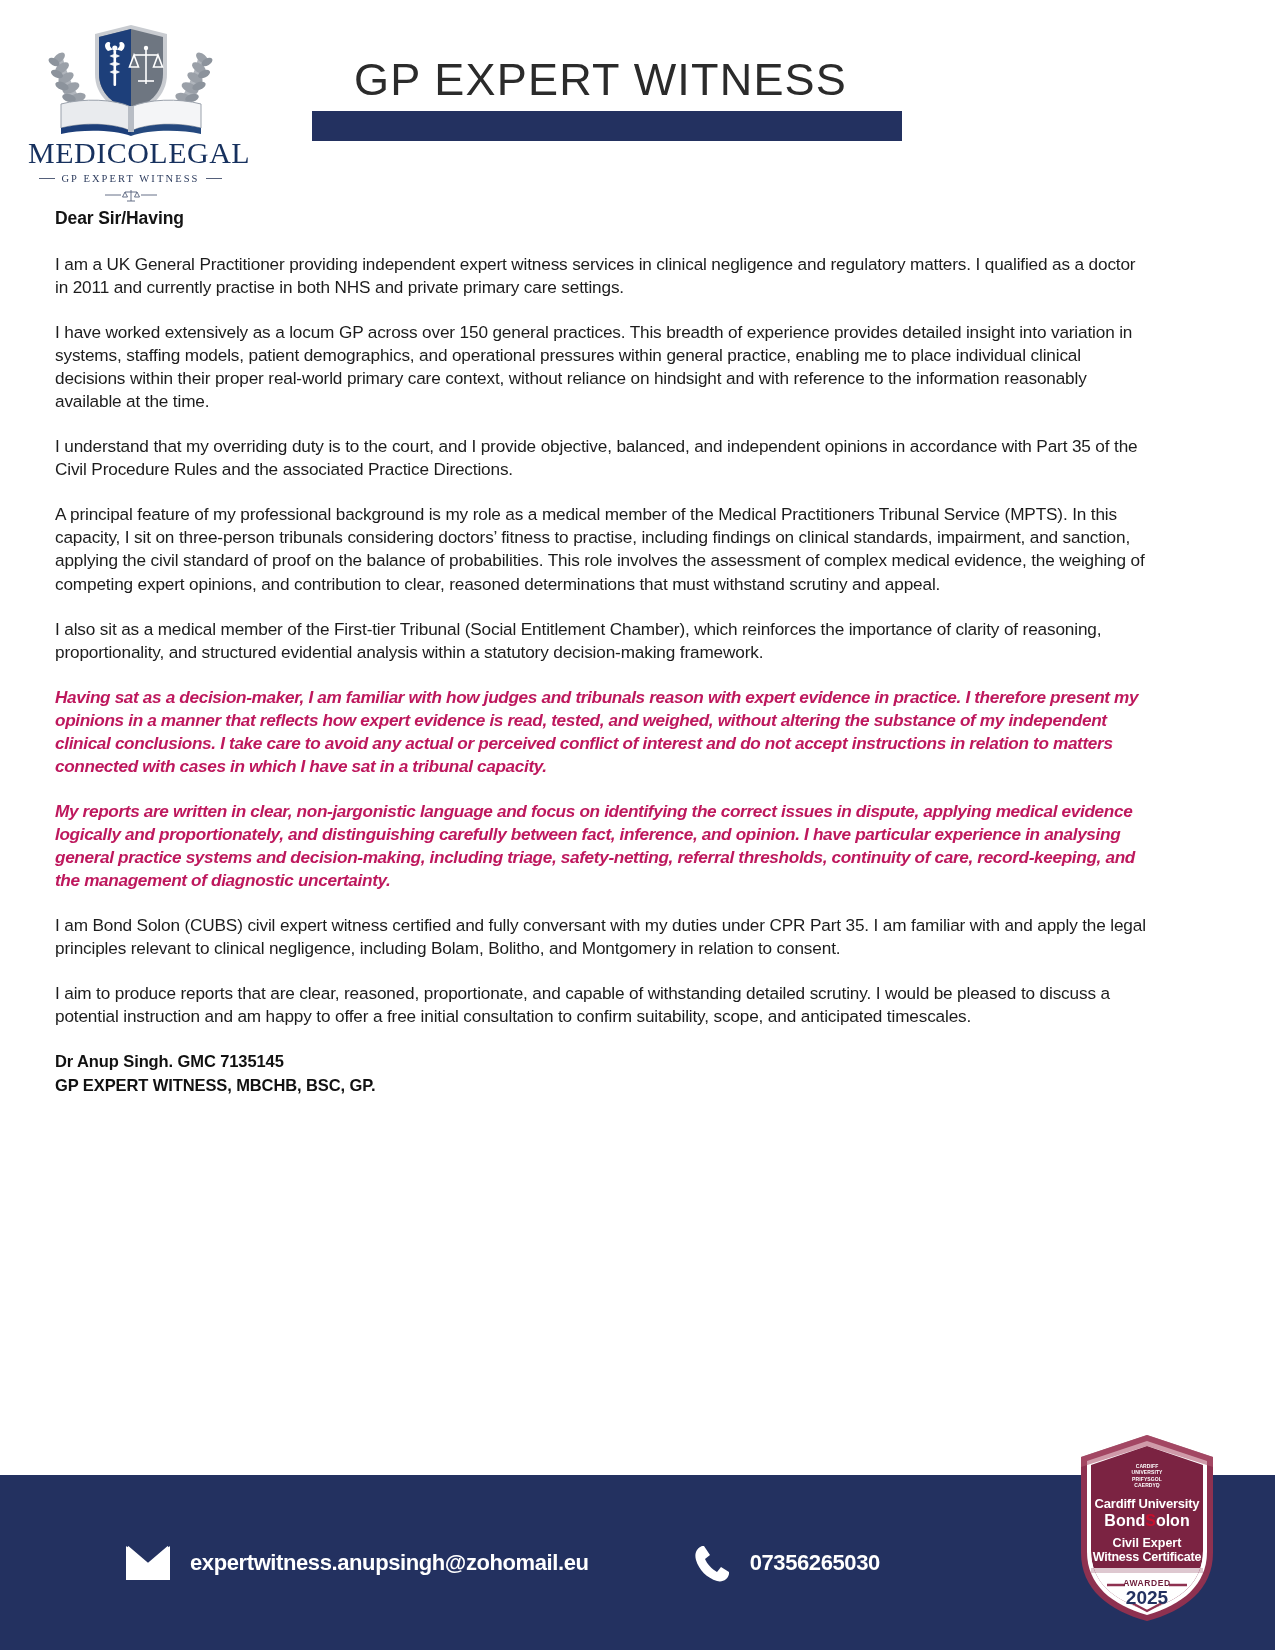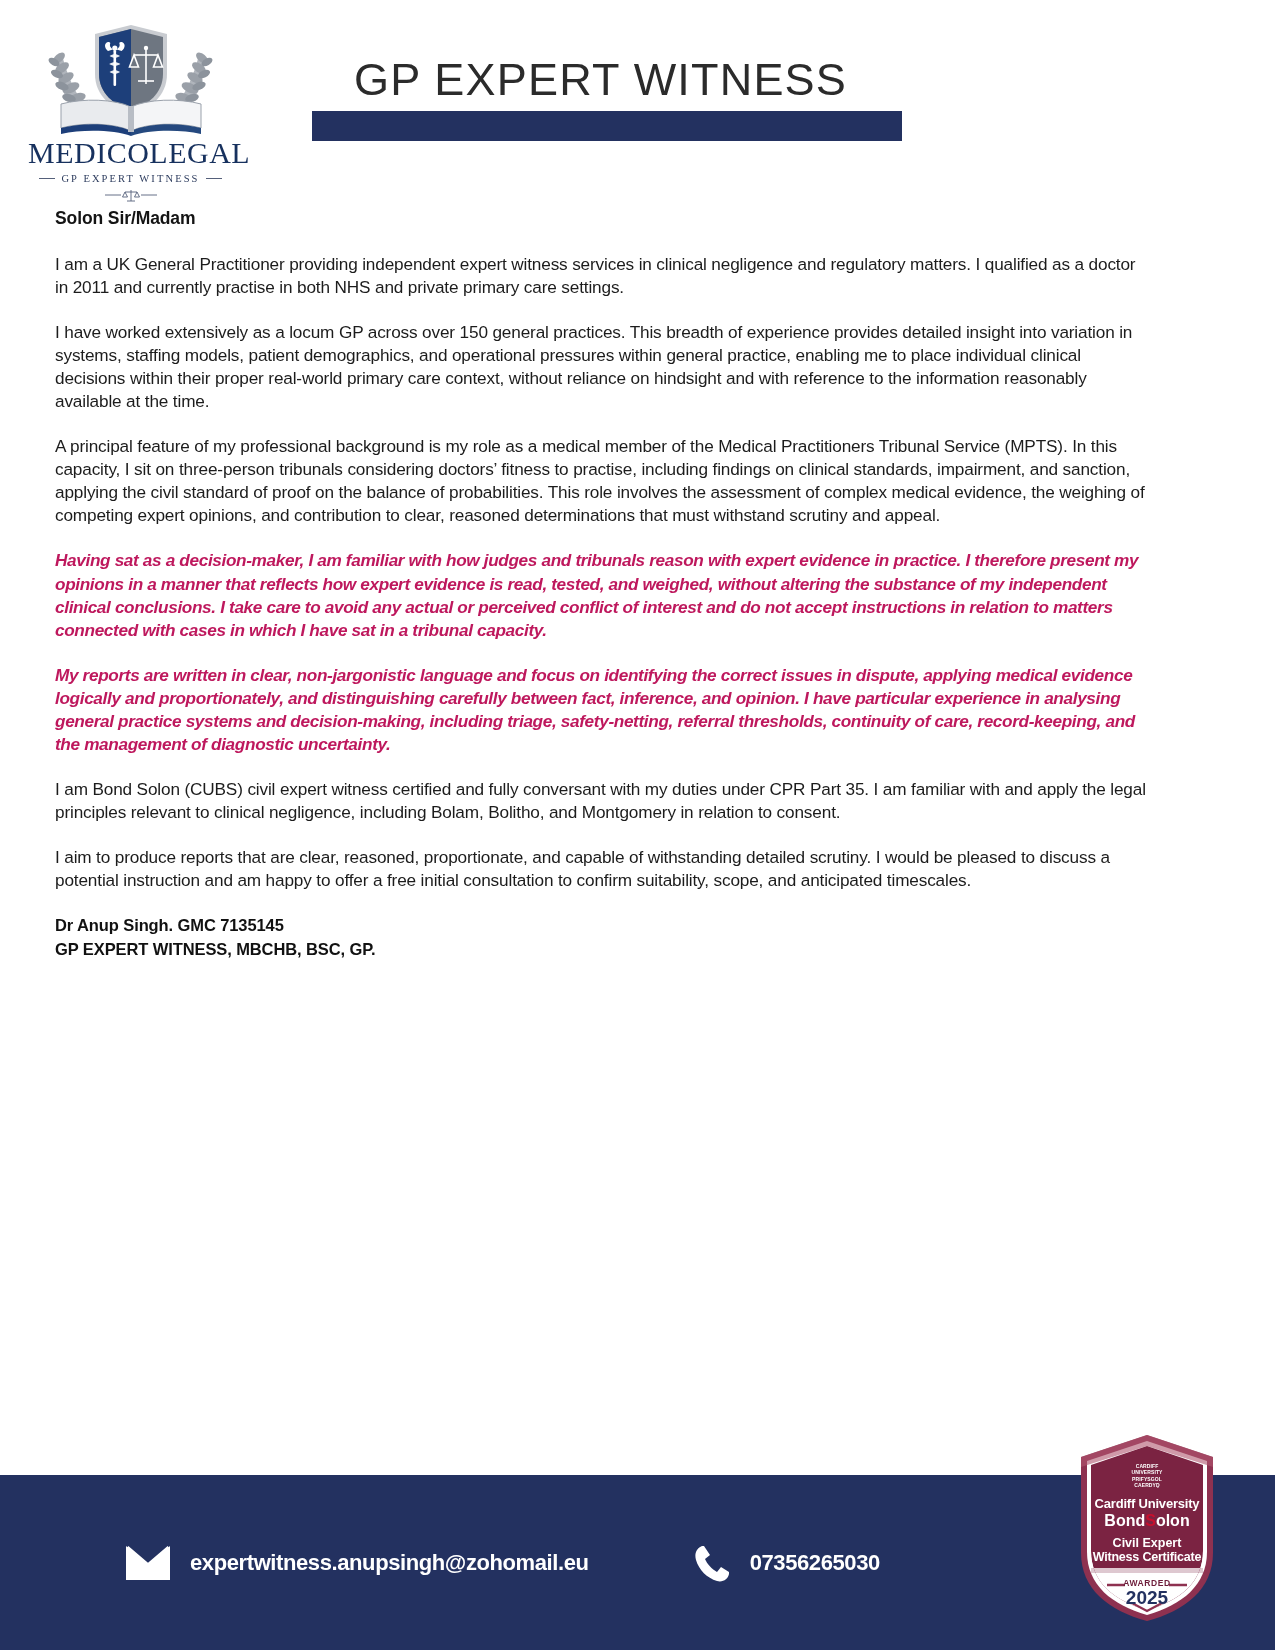--- a/index.html
+++ b/index.html
@@ -341,25 +341,27 @@
     </svg>
   </div>
 
   <div class="title-block">
     <h1 class="doc-title">GP EXPERT WITNESS</h1>
     <div class="title-bar"></div>
   </div>
 </div>
 
 <div class="letter">
-  <div class="salutation">Solon Sir/Madam</div>
+  <div class="salutation">Dear Sir/Having</div>
   <div id="paras">
       <p class="para">I am a UK General Practitioner providing independent expert witness services in clinical negligence and regulatory matters. I qualified as a doctor in 2011 and currently practise in both NHS and private primary care settings.</p>
       <p class="para">I have worked extensively as a locum GP across over 150 general practices. This breadth of experience provides detailed insight into variation in systems, staffing models, patient demographics, and operational pressures within general practice, enabling me to place individual clinical decisions within their proper real-world primary care context, without reliance on hindsight and with reference to the information reasonably available at the time.</p>
+      <p class="para">I understand that my overriding duty is to the court, and I provide objective, balanced, and independent opinions in accordance with Part 35 of the Civil Procedure Rules and the associated Practice Directions.</p>
       <p class="para">A principal feature of my professional background is my role as a medical member of the Medical Practitioners Tribunal Service (MPTS). In this capacity, I sit on three-person tribunals considering doctors’ fitness to practise, including findings on clinical standards, impairment, and sanction, applying the civil standard of proof on the balance of probabilities. This role involves the assessment of complex medical evidence, the weighing of competing expert opinions, and contribution to clear, reasoned determinations that must withstand scrutiny and appeal.</p>
+      <p class="para">I also sit as a medical member of the First-tier Tribunal (Social Entitlement Chamber), which reinforces the importance of clarity of reasoning, proportionality, and structured evidential analysis within a statutory decision-making framework.</p>
       <p class="para emph">Having sat as a decision-maker, I am familiar with how judges and tribunals reason with expert evidence in practice. I therefore present my opinions in a manner that reflects how expert evidence is read, tested, and weighed, without altering the substance of my independent clinical conclusions. I take care to avoid any actual or perceived conflict of interest and do not accept instructions in relation to matters connected with cases in which I have sat in a tribunal capacity.</p>
       <p class="para emph">My reports are written in clear, non-jargonistic language and focus on identifying the correct issues in dispute, applying medical evidence logically and proportionately, and distinguishing carefully between fact, inference, and opinion. I have particular experience in analysing general practice systems and decision-making, including triage, safety-netting, referral thresholds, continuity of care, record-keeping, and the management of diagnostic uncertainty.</p>
       <p class="para">I am Bond Solon (CUBS) civil expert witness certified and fully conversant with my duties under CPR Part 35. I am familiar with and apply the legal principles relevant to clinical negligence, including Bolam, Bolitho, and Montgomery in relation to consent.</p>
       <p class="para">I aim to produce reports that are clear, reasoned, proportionate, and capable of withstanding detailed scrutiny. I would be pleased to discuss a potential instruction and am happy to offer a free initial consultation to confirm suitability, scope, and anticipated timescales.</p>
     </div>
 
 
   <div class="signblock">
     <div>Dr Anup Singh.  GMC 7135145</div>
     <div>GP EXPERT WITNESS, MBCHB, BSC, GP.</div>

